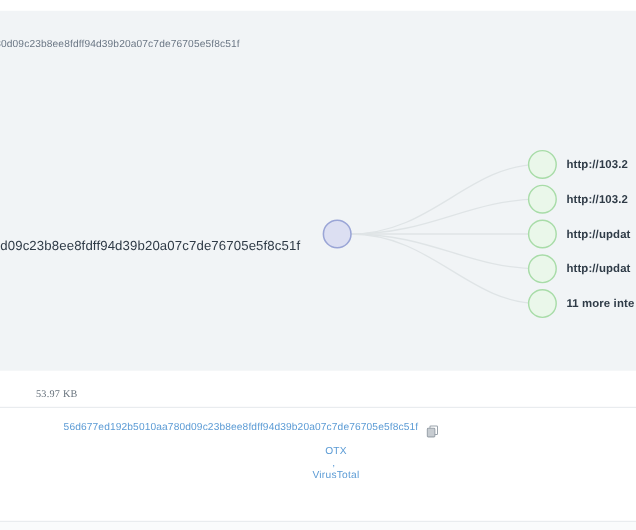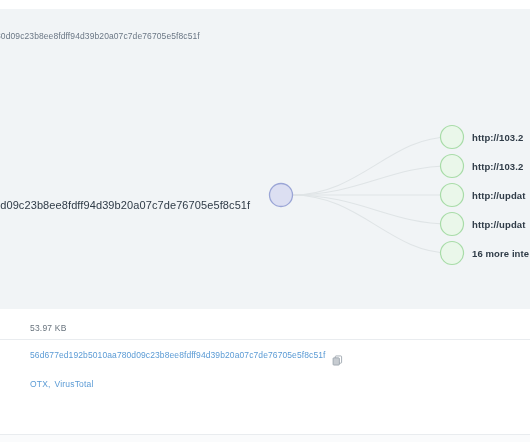--- a/index.html
+++ b/index.html
@@ -87,36 +87,38 @@
     position: relative;
     padding-left: 30px;
     display: flex;
     align-items: center;
   }
 
   .row-filesize {
     height: 30px;
     padding-top: 14px;
     align-items: flex-start;
+    font-family: Liberation Serif, serif;
   }
 
   .filesize-text {
     font-size: 8.5px;
     color: #68737d;
     letter-spacing: .2px;
   }
 
   .divider {
     width: 530px;
     height: 1px;
     background: #e9ecef;
   }
 
   .row-hash {
     height: 30px;
+    margin-left: 23px;
   }
 
   .hash-link {
     font-size: 8.5px;
     color: #5b9bd5;
     letter-spacing: .1px;
     white-space: nowrap;
     text-decoration: none;
     cursor: pointer;
   }
@@ -126,20 +128,21 @@
     margin-left: 6px;
     width: 11px;
     height: 11px;
     position: relative;
     top: 2px;
     cursor: pointer;
   }
 
   .row-sources {
     height: 28px;
+    flex-direction: column;
   }
 
   .source-link {
     font-size: 8.5px;
     color: #5b9bd5;
     letter-spacing: .2px;
     text-decoration: none;
     cursor: pointer;
   }
 
@@ -198,21 +201,21 @@
     </svg>
 
     <div class="graph-caption">80d09c23b8ee8fdff94d39b20a07c7de76705e5f8c51f</div>
 
     <div class="center-label">0d09c23b8ee8fdff94d39b20a07c7de76705e5f8c51f</div>
 
     <div class="node-label" style="left:472px; top:123px;">http://103.2</div>
     <div class="node-label" style="left:472px; top:152px;">http://103.2</div>
     <div class="node-label" style="left:472px; top:181px;">http://updat</div>
     <div class="node-label" style="left:472px; top:210px;">http://updat</div>
-    <div class="node-label" style="left:472px; top:239px;">16 more inte</div>
+    <div class="node-label" style="left:472px; top:239px;">11 more inte</div>
   </div>
 
   <div class="detail-section">
 
     <div class="detail-row row-filesize">
       <span class="filesize-text">53.97 KB</span>
     </div>
 
     <div class="divider"></div>
 

